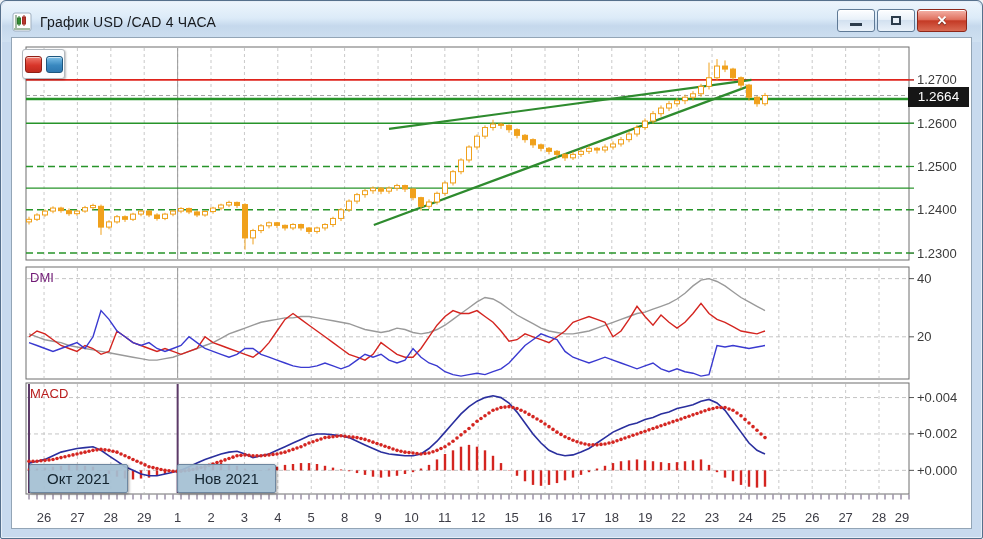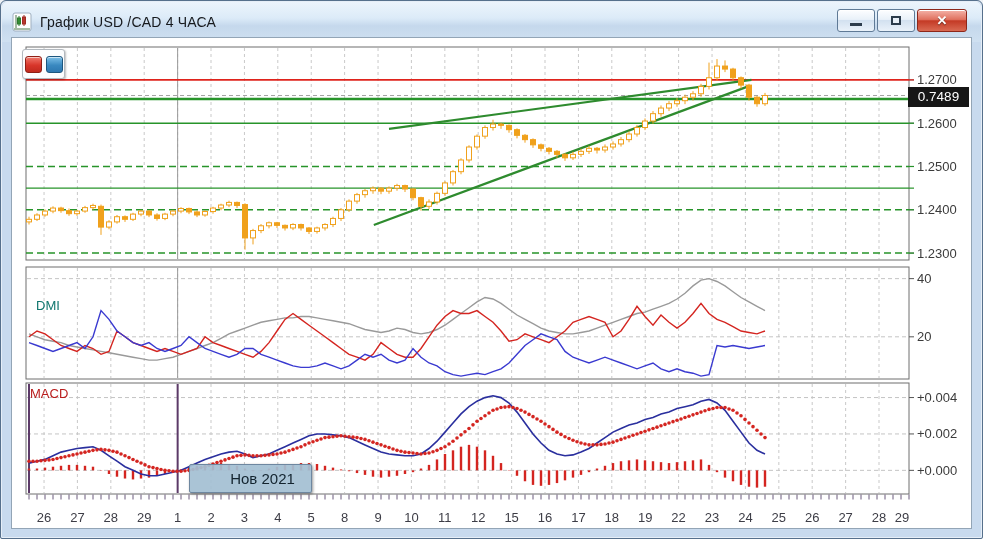--- a/index.html
+++ b/index.html
@@ -25,29 +25,29 @@
     border:1px solid #93a5b6;}
   #chart{position:absolute;left:0;top:0;z-index:2;pointer-events:none;}
   .overlay{position:absolute;z-index:3;}
   .mini-toolbar{left:21px;top:48px;width:41px;height:28px;background:#fcfdfe;border:1px solid #b3b9bf;
     border-radius:3px;box-shadow:1px 1px 2px rgba(0,0,0,.25);display:flex;align-items:center;
     justify-content:center;gap:4px;}
   .sqbtn{width:15px;height:15px;border-radius:3px;box-shadow:inset 0 1px 0 rgba(255,255,255,.6);}
   .sqbtn.red{background:linear-gradient(180deg,#f0796c 0%,#d8362a 55%,#c02a1e 100%);border:1px solid #8e1f16;}
   .sqbtn.blue{background:linear-gradient(180deg,#7cc0e8 0%,#3a89c0 55%,#2d78b0 100%);border:1px solid #1d567e;}
   .panel-label{font-size:13px;}
-  .dmi-label{left:35px;top:269px;color:#0f766e;margin-top:28px;}
+  .dmi-label{left:29px;top:269px;color:#701a75;}
   .macd-label{left:29px;top:385px;color:#b91c1c;}
   .price-box{left:907px;top:86px;width:61px;height:20px;background:#161616;color:#fff;
     font-size:13.5px;text-align:center;line-height:20px;}
   .month-box{top:463px;width:97px;height:27px;background:rgba(164,191,211,.93);
     border:1px solid #6e87a0;border-radius:2px;box-shadow:1px 1px 3px rgba(0,0,0,.4);
     color:#13242f;font-size:15px;display:flex;align-items:center;justify-content:center;}
   .month-oct{left:28px;}
-  .month-nov{left:188px;padding-left:24px;}
+  .month-nov{left:176px;}
 </style>
 </head>
 <body>
 
 <div class="window">
   <div class="titlebar">
     <svg class="win-icon" viewBox="0 0 20 20">
       <rect x="1" y="1" width="18" height="18" fill="#fdfdfd" stroke="#9fb0c0" rx="2"></rect>
       <line x1="4" y1="3" x2="4" y2="16" stroke="#4a7a4a" stroke-width="1"></line>
       <rect x="5.5" y="6" width="3" height="6" fill="#3da03d" stroke="#2c7a2c"></rect>
@@ -809,16 +809,17 @@
     </svg>
 
   <div class="overlay mini-toolbar">
     <div class="sqbtn red"></div>
     <div class="sqbtn blue"></div>
   </div>
 
   <div class="overlay panel-label dmi-label">DMI</div>
   <div class="overlay panel-label macd-label">MACD</div>
 
-  <div class="overlay price-box">0.7489</div>
+  <div class="overlay price-box">1.2664</div>
 
+  <div class="overlay month-box month-oct">Окт 2021</div>
   <div class="overlay month-box month-nov">Нов 2021</div>
 </div>
 
 </body></html>

